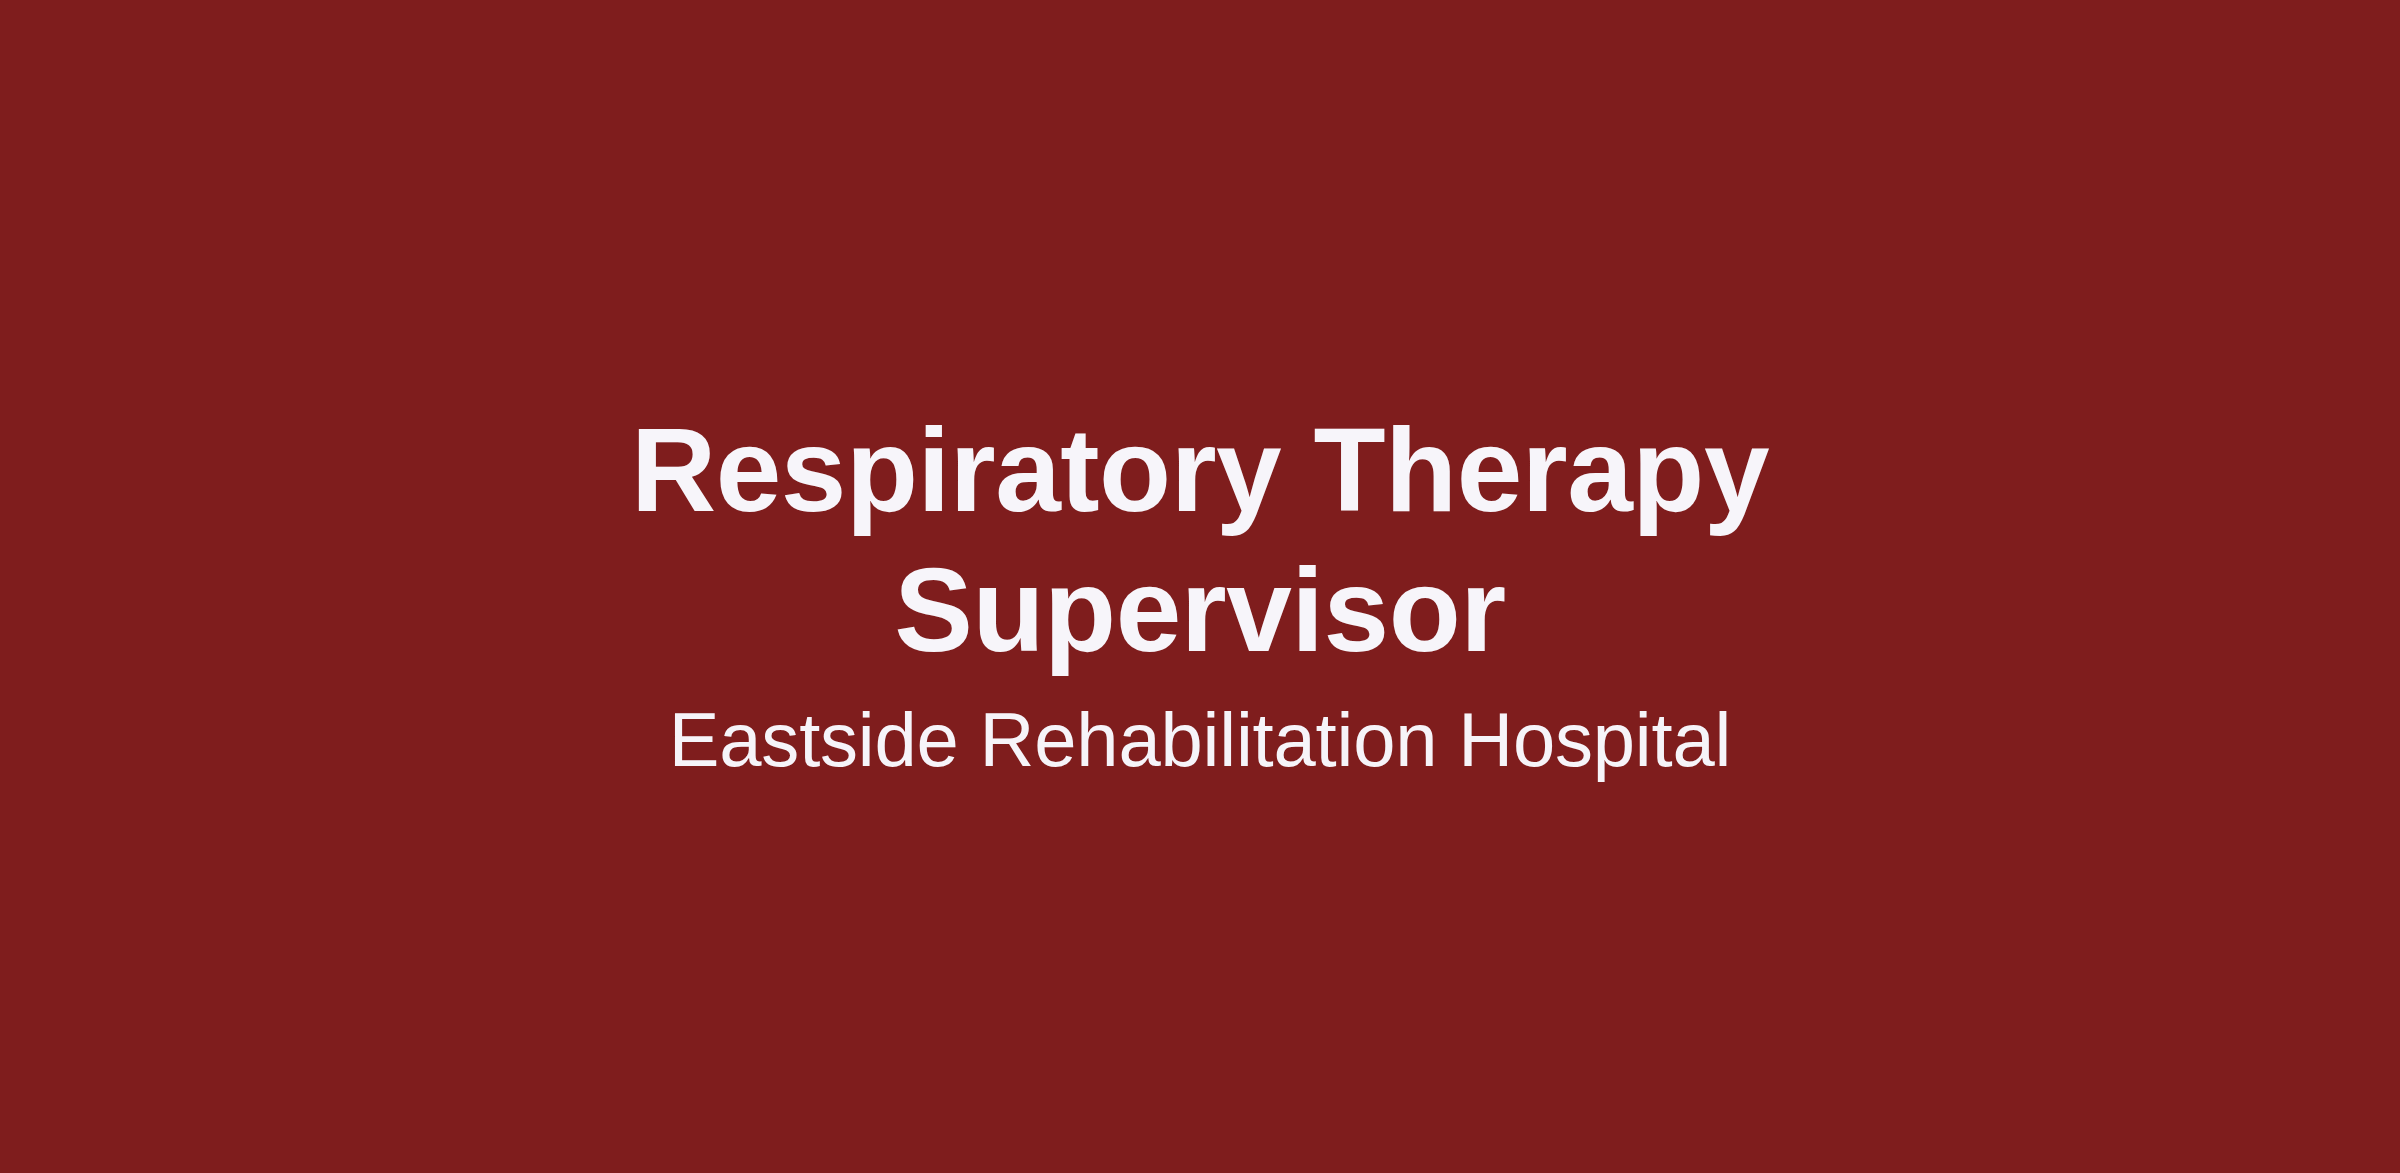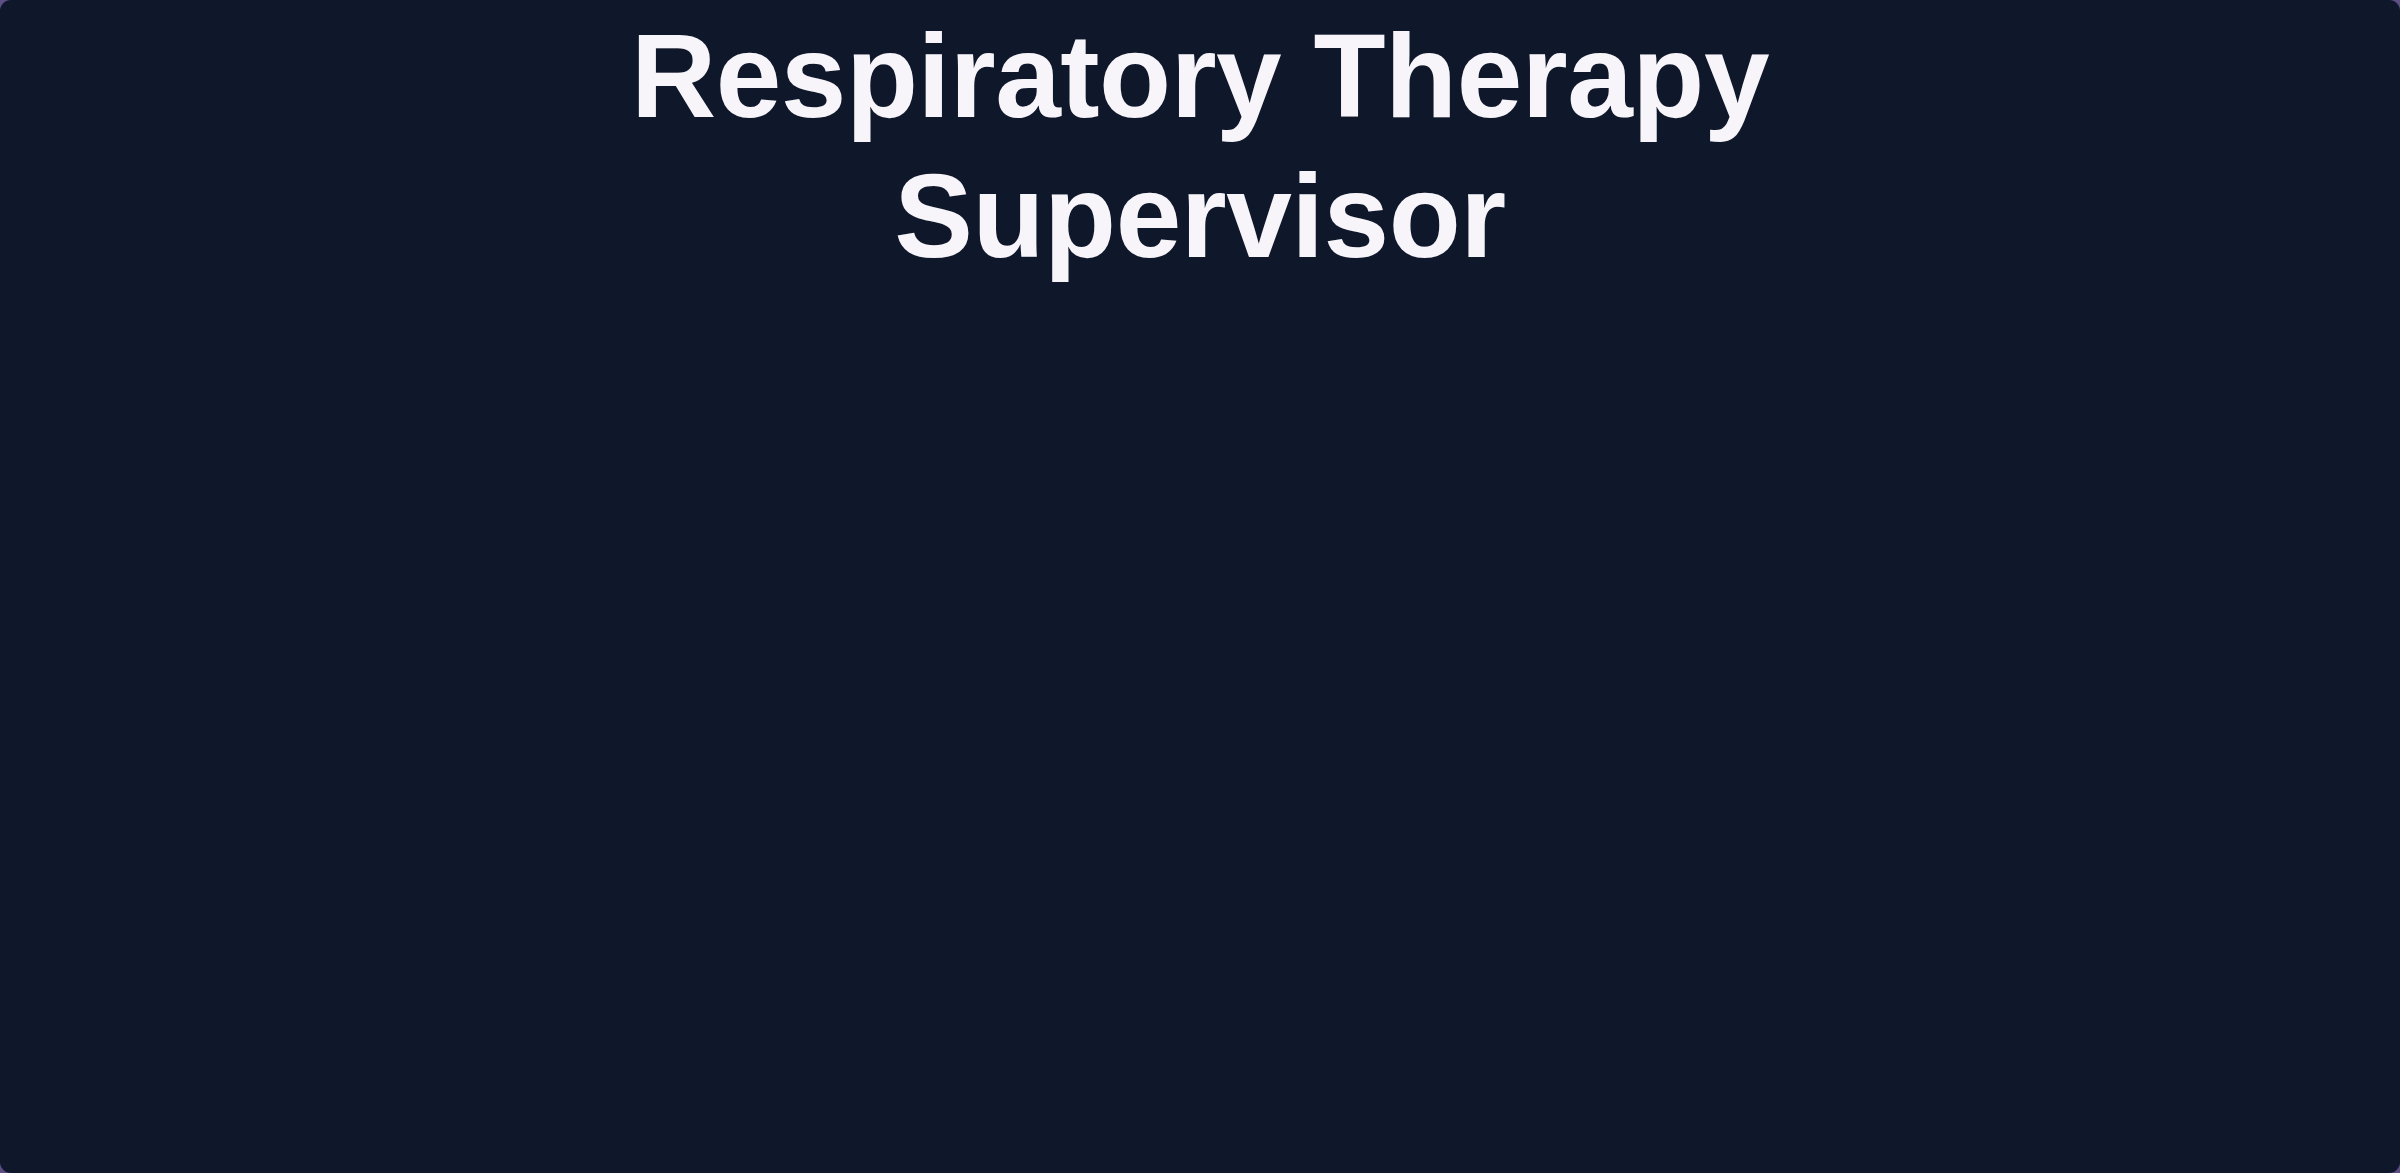--- a/index.html
+++ b/index.html
@@ -12,27 +12,26 @@
     height: 1173px;
     overflow: hidden;
     font-family: "Liberation Sans", sans-serif;
     background: #5d4e84;
   }
 
   #card-root {
     position: relative;
     width: 2400px;
     height: 1173px;
-    background: #0f172a;
+    background: #7f1d1d;
     display: flex;
     flex-direction: column;
     align-items: center;
-    justify-content: flex-start;
+    justify-content: center;
     box-sizing: border-box;
-    border-radius: 11px;
   }
 
   #text-block {
     width: 1320px;
     text-align: center;
     display: flex;
     flex-direction: column;
     align-items: center;
     justify-content: center;
     transform: translateY(6px);
@@ -67,16 +66,17 @@
 </style>
 </head>
 <body>
 
 <div id="card-root">
 
   <div id="text-block">
 
     <h1 id="job-title">Respiratory Therapy Supervisor</h1>
 
+    <h2 id="employer-name">Eastside Rehabilitation Hospital</h2>
 
   </div>
 
 </div>
 
 </body></html>

